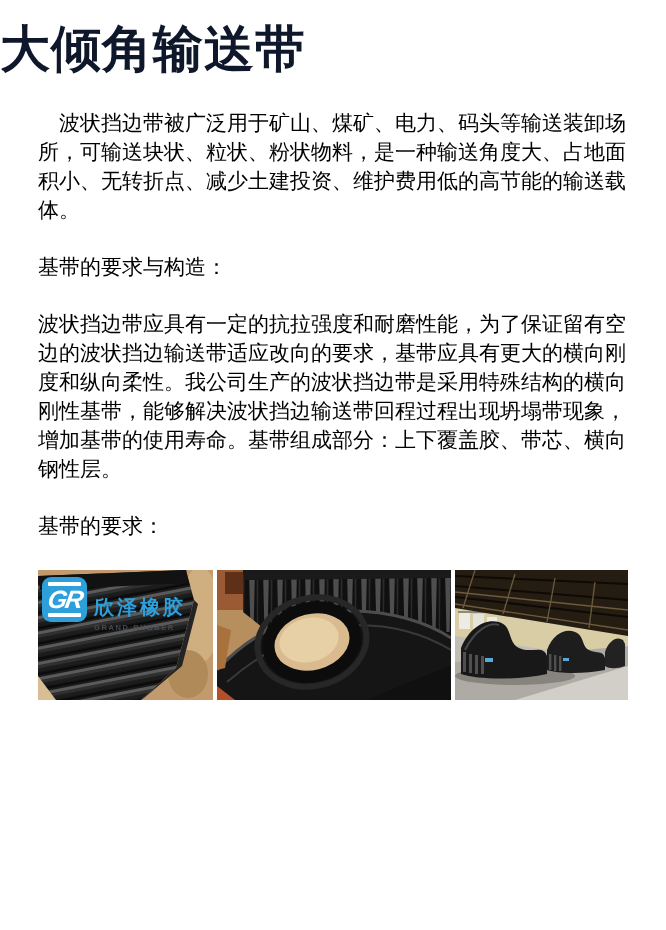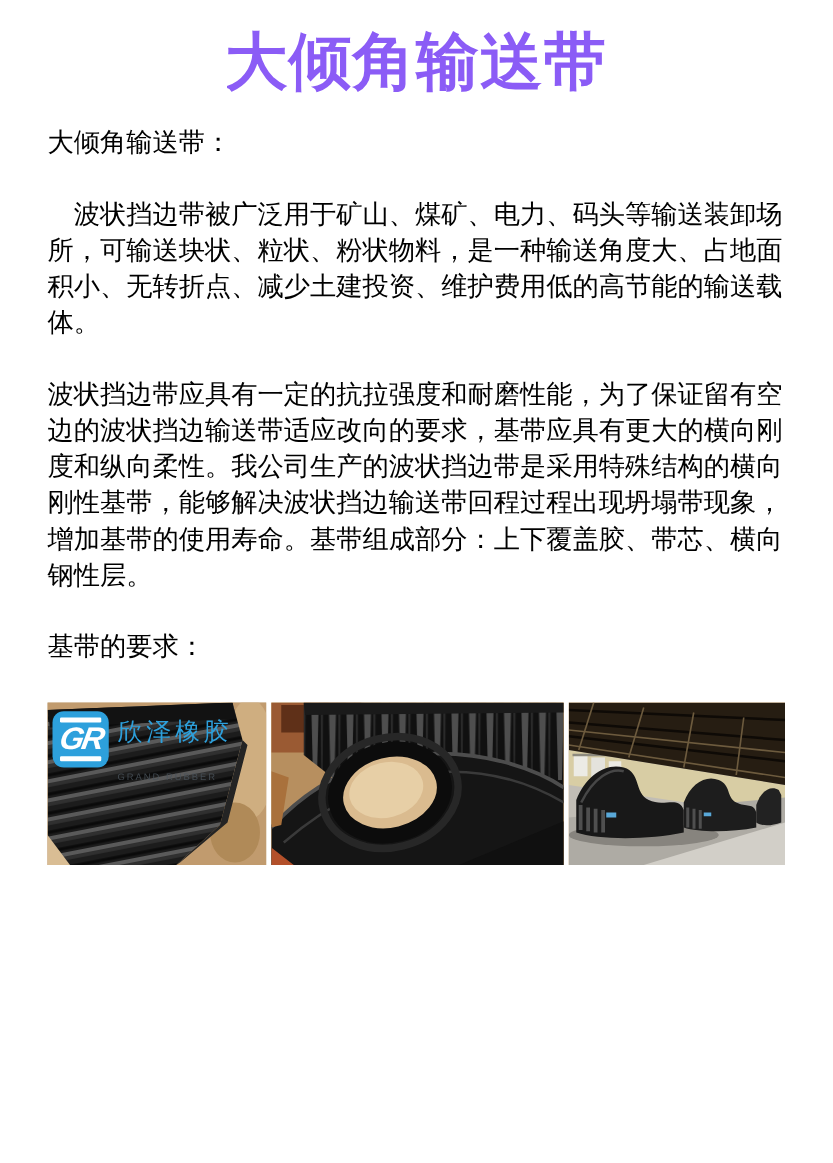--- a/index.html
+++ b/index.html
@@ -2,22 +2,22 @@
 <html lang="zh"><head>
 <meta charset="utf-8">
 <style>
   html,body{margin:0;padding:0;}
   body{
     width:666px;height:930px;overflow:hidden;background:#ffffff;
     font-family:"Liberation Sans","DejaVu Sans",sans-serif;color:#000000;
   }
   .page{width:666px;height:930px;position:relative;}
   .title{
-    margin:18px 0 0 0;text-align:center;
-    font-size:50px;line-height:62px;font-weight:700;color:#8b5cf6;
+    margin:18px 0 0 0;
+    font-size:50px;line-height:62px;font-weight:700;color:#0f172a;
     letter-spacing:1px;
   }
   .content{margin:0 36px 0 38px;font-size:21px;line-height:29px;color:#000;}
   .content p{margin:28px 0;}
   .content p.first{margin-top:20px;}
   .photos{
     margin:30px 0 0 38px;width:590px;height:130px;
     display:flex;gap:4px;
   }
   figure.photo{margin:0;padding:0;position:relative;overflow:hidden;background:#b9915e;}
@@ -33,33 +33,33 @@
   }
   .logo-badge::before,.logo-badge::after{
     content:"";position:absolute;left:6px;right:6px;height:4px;background:#ffffff;border-radius:1px;
   }
   .logo-badge::before{top:5px;}
   .logo-badge::after{bottom:5px;}
   .logo-badge span{
     color:#ffffff;font-weight:700;font-style:italic;font-size:25px;line-height:1;
     letter-spacing:-2px;transform:skewX(-10deg);
   }
-  .logo-cn{color:#2da0dc;font-size:20px;font-weight:400;letter-spacing:3px;margin-top:3px;white-space:nowrap;}
-  .logo-en{color:#49525a;font-size:7.5px;font-weight:400;letter-spacing:1.6px;margin-top:18px;white-space:nowrap;opacity:.85;}
+  .logo-cn{color:#2da0dc;font-size:20px;font-weight:700;letter-spacing:3px;margin-top:17px;white-space:nowrap;}
+  .logo-en{color:#49525a;font-size:7.5px;font-weight:700;letter-spacing:1.6px;margin-top:2px;white-space:nowrap;opacity:.85;}
 </style>
 </head>
 <body>
 
 <div class="page">
 
   <h1 class="title">大倾角输送带</h1>
 
   <div class="content">
-    <p class="first">大倾角输送带：</p>
     <p>　波状挡边带被广泛用于矿山、煤矿、电力、码头等输送装卸场所，可输送块状、粒状、粉状物料，是一种输送角度大、占地面积小、无转折点、减少土建投资、维护费用低的高节能的输送载体。</p>
+    <p>基带的要求与构造：</p>
     <p>波状挡边带应具有一定的抗拉强度和耐磨性能，为了保证留有空边的波状挡边输送带适应改向的要求，基带应具有更大的横向刚度和纵向柔性。我公司生产的波状挡边带是采用特殊结构的横向刚性基带，能够解决波状挡边输送带回程过程出现坍塌带现象，增加基带的使用寿命。基带组成部分：上下覆盖胶、带芯、横向钢性层。</p>
     <p>基带的要求：</p>
   </div>
 
   <div class="photos">
 
     <figure class="photo photo1">
       <svg viewBox="0 0 175 130" preserveAspectRatio="none">
         <defs>
           <pattern id="p1s" width="175" height="15" patternUnits="userSpaceOnUse" patternTransform="rotate(-11 87 65)">

